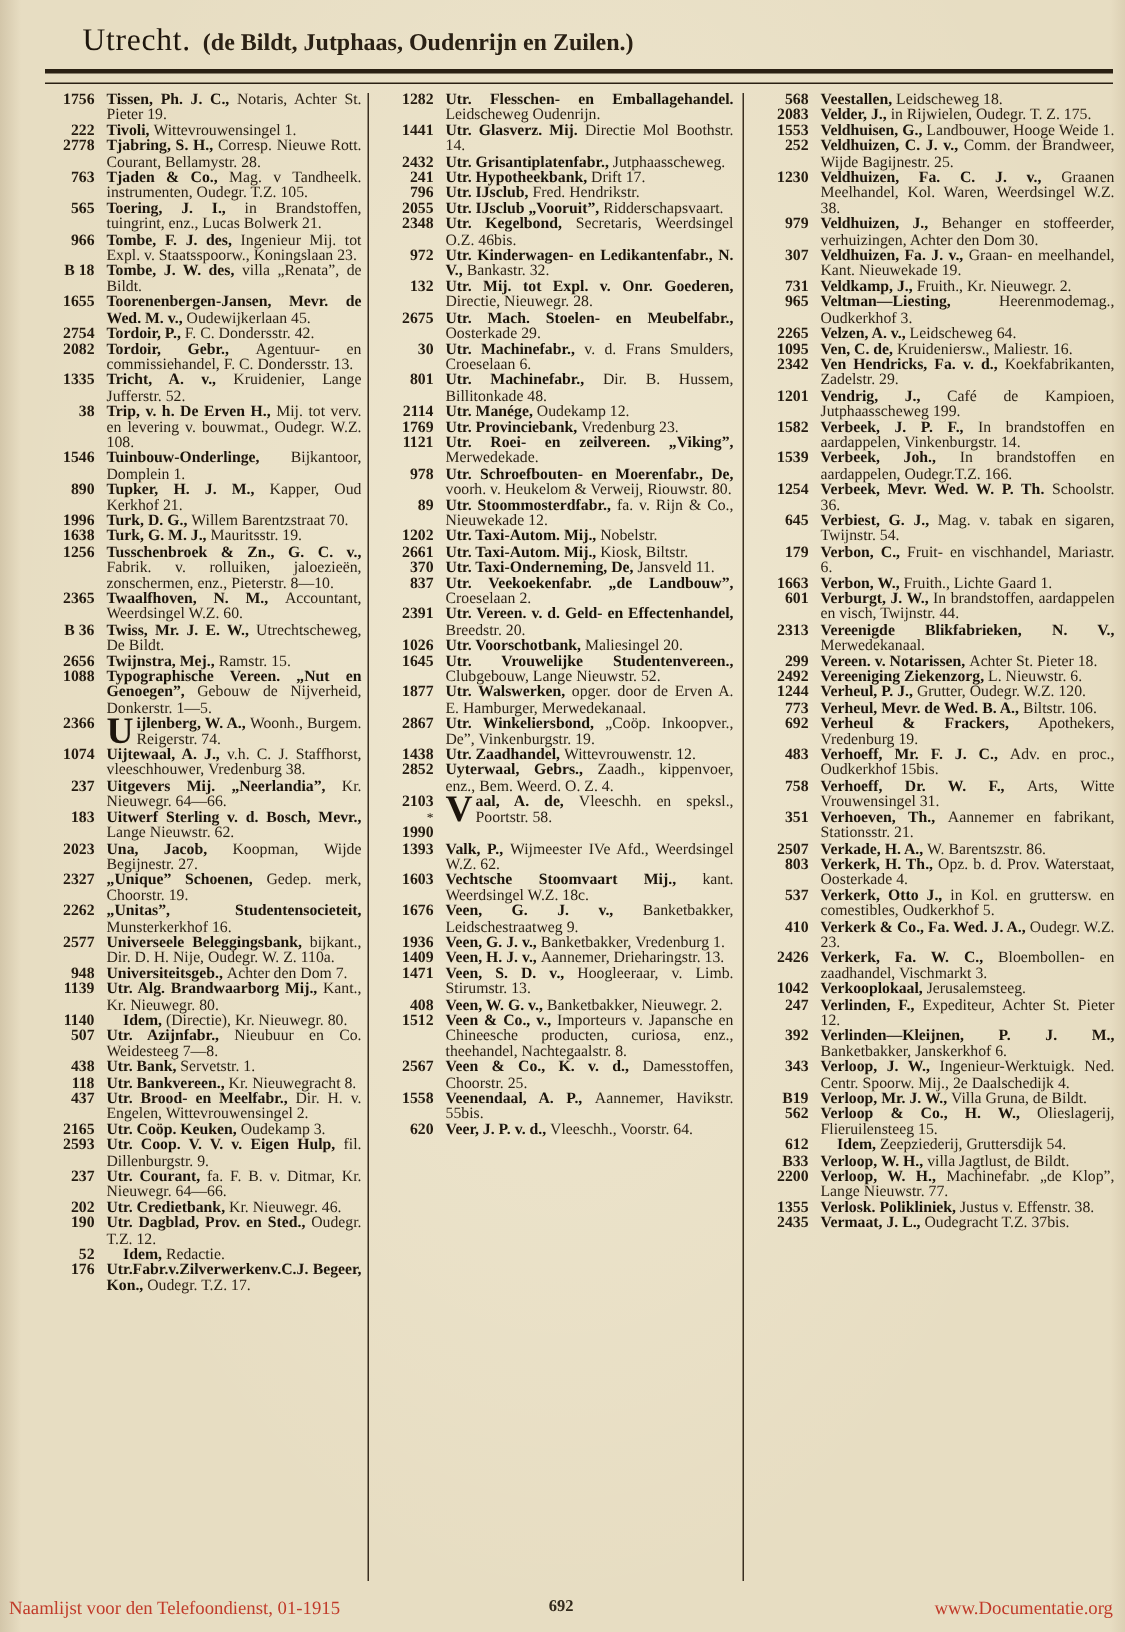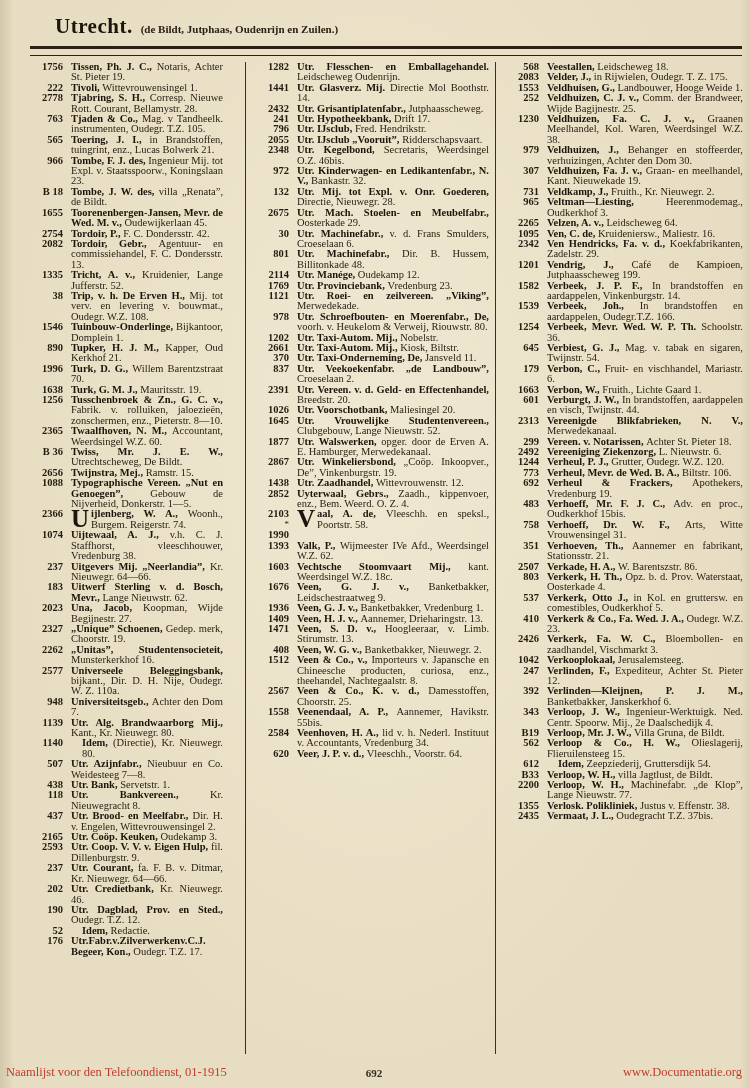--- a/index.html
+++ b/index.html
@@ -9,38 +9,38 @@
     background:
       radial-gradient(ellipse at 50% 40%, rgba(255,252,238,.35), rgba(0,0,0,0) 70%),
       linear-gradient(90deg, rgba(120,95,60,.18) 0, rgba(0,0,0,0) 14px),
       linear-gradient(270deg, rgba(120,95,60,.10) 0, rgba(0,0,0,0) 10px),
       #e7ddc2;
     overflow:hidden;
     font-family:"Liberation Serif", serif;
     color:#2b2115;
   }
   .header { position:absolute; left:55px; top:14px; white-space:nowrap; }
-  .header .title { font-size:21px; font-weight:bold; letter-spacing:.5px; color:#1d150c; }
-  .header .subtitle { font-size:11px; font-weight:bold; color:#2b2115; margin-left:8px; }
+  .header .title { font-size:21px; font-weight:normal; letter-spacing:.5px; color:#1d150c; }
+  .header .subtitle { font-size:16px; font-weight:bold; color:#2b2115; margin-left:8px; }
   .rule { position:absolute; left:30px; right:8px; top:46px; height:6px;
           border-top:3px solid #2a2013; border-bottom:1px solid #2a2013; }
   .content { position:absolute; left:28px; top:62px; width:716px; height:992px; display:flex; }
   .col { box-sizing:border-box; height:100%; }
-  .col-1 { width:218px; padding-right:22px; border-right:1px solid #3a2f20; }
+  .col-1 { width:218px; padding-right:4px; border-right:1px solid #3a2f20; }
   .col-2 { width:250px; padding-left:8px; padding-right:6px; border-right:1px solid #3a2f20; }
   .col-3 { width:247px; padding-left:8px; }
   .entry { display:flex; font-size:10.5px; line-height:10.4px; }
   .entry.gap { }
   .num { flex:none; width:35px; text-align:right; font-weight:bold; padding-right:8px; color:#241b10; }
   .num .note { display:block; font-weight:normal; font-size:9px; line-height:8px; }
   .txt { flex:1; text-align:justify; }
   .txt.indent { padding-left:11px; }
   .nm { color:#1d150c; }
   .dropcap { float:left; font-weight:bold; font-size:25px; line-height:19px; padding-right:2px; color:#1d150c; }
-  .footer { position:absolute; left:6px; right:8px; bottom:8px; display:flex; align-items:center; font-size:12.5px; }
+  .footer { position:absolute; left:6px; right:8px; bottom:8px; display:flex; align-items:flex-start; font-size:12.5px; }
   .footer .left  { color:#c13b2a; flex:1; text-align:left; }
   .footer .center{ color:#332a1c; font-weight:bold; font-size:11px; flex:0; padding:0 10px; }
   .footer .right { color:#c13b2a; flex:1; text-align:right; }
 </style>
 </head>
 <body>
 
 <div class="page">
   <div class="header">
     <span class="title">Utrecht.</span><span class="subtitle">(de Bildt, Jutphaas, Oudenrijn en Zuilen.)</span>
@@ -281,20 +281,24 @@
         </div>
         <div class="entry">
           <span class="num">1121</span>
           <span class="txt"><b class="nm">Utr. Roei- en zeilvereen. „Viking”, </b>Merwedekade.</span>
         </div>
         <div class="entry">
           <span class="num">978</span>
           <span class="txt"><b class="nm">Utr. Schroefbouten- en Moerenfabr., De, </b>voorh. v. Heukelom &amp; Verweij, Riouwstr. 80.</span>
         </div>
         <div class="entry">
+          <span class="num">89</span>
+          <span class="txt"><b class="nm">Utr. Stoommosterdfabr., </b>fa. v. Rijn &amp; Co., Nieuwekade 12.</span>
+        </div>
+        <div class="entry">
           <span class="num">1202</span>
           <span class="txt"><b class="nm">Utr. Taxi-Autom. Mij., </b>Nobelstr.</span>
         </div>
         <div class="entry">
           <span class="num">2661</span>
           <span class="txt"><b class="nm">Utr. Taxi-Autom. Mij., </b>Kiosk, Biltstr.</span>
         </div>
         <div class="entry">
           <span class="num">370</span>
           <span class="txt"><b class="nm">Utr. Taxi-Onderneming, De, </b>Jansveld 11.</span>
@@ -370,24 +374,20 @@
           <span class="num">1512</span>
           <span class="txt"><b class="nm">Veen &amp; Co., v., </b>Importeurs v. Japansche en Chineesche producten, curiosa, enz., theehandel, Nachtegaalstr. 8.</span>
         </div>
         <div class="entry">
           <span class="num">2567</span>
           <span class="txt"><b class="nm">Veen &amp; Co., K. v. d., </b>Damesstoffen, Choorstr. 25.</span>
         </div>
         <div class="entry">
           <span class="num">1558</span>
           <span class="txt"><b class="nm">Veenendaal, A. P., </b>Aannemer, Havikstr. 55bis.</span>
-        </div>
-        <div class="entry">
-          <span class="num">2584</span>
-          <span class="txt"><b class="nm">Veenhoven, H. A., </b>lid v. h. Nederl. Instituut v. Accountants, Vredenburg 34.</span>
         </div>
         <div class="entry">
           <span class="num">620</span>
           <span class="txt"><b class="nm">Veer, J. P. v. d., </b>Vleeschh., Voorstr. 64.</span>
         </div>
       </div>
     <div class="col col-3">
         <div class="entry">
           <span class="num">568</span>
           <span class="txt"><b class="nm">Veestallen, </b>Leidscheweg 18.</span>

